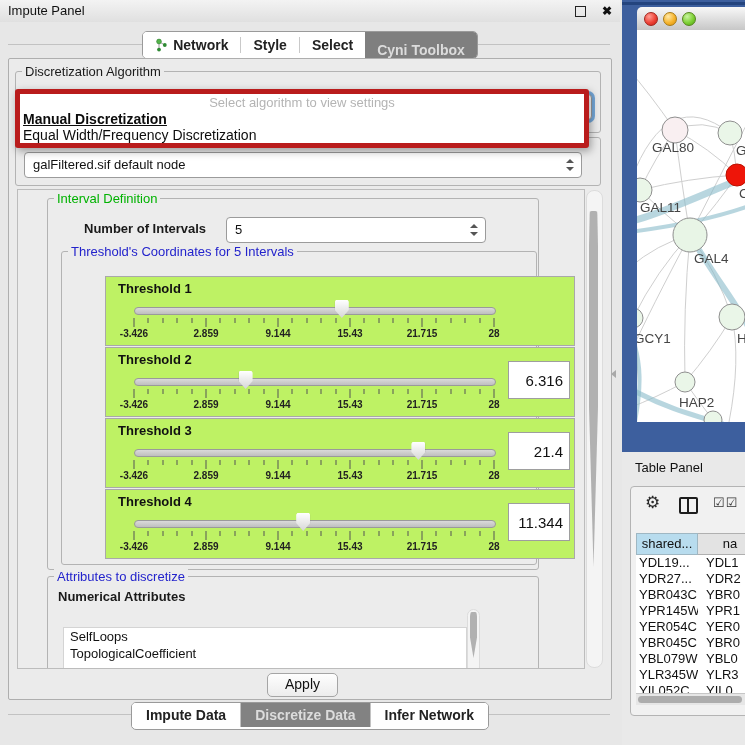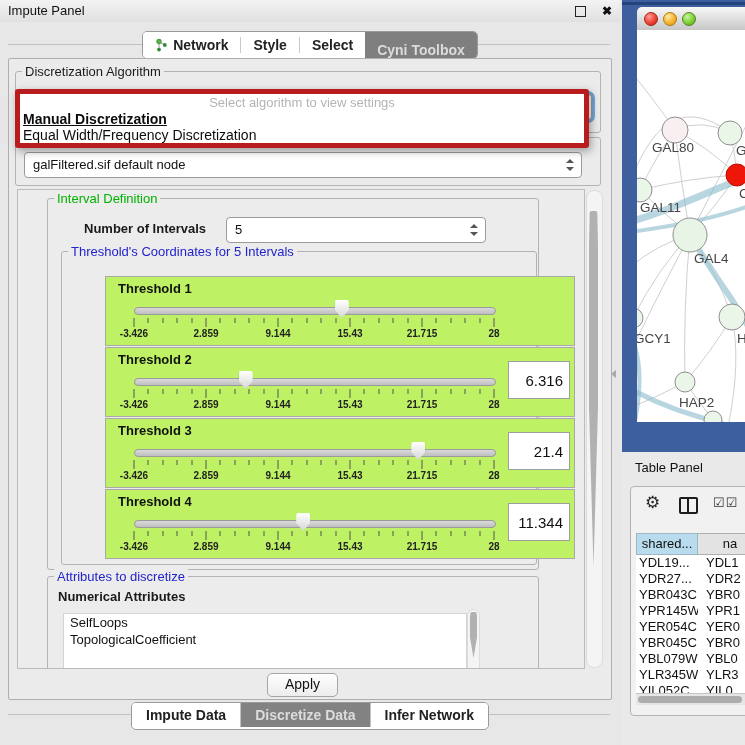--- a/index.html
+++ b/index.html
@@ -58,21 +58,21 @@
          clip-path:polygon(8% 0,92% 0,100% 10%,100% 55%,50% 100%,0 55%,0 10%);
          filter:drop-shadow(0 0 1px #777);}
   .ticks{position:absolute;left:28px;top:41px;width:360px;height:10px;}
   .ticks span{position:absolute;top:0;width:1px;background:#555;transform:translateX(-0.5px);}
   .ticks span.minor{height:5px;} .ticks span.major{height:9px;}
   .tlabels{position:absolute;left:28px;top:51px;width:360px;height:12px;}
   .tlabels span{position:absolute;width:60px;margin-left:-30px;text-align:center;font-size:10px;font-weight:bold;color:#222;}
   .vbox{position:absolute;left:402px;top:13px;width:62px;height:38px;background:#fff;border:1px solid #9e9e9e;
         font-size:15px;line-height:38px;text-align:right;padding-right:6px;box-sizing:border-box;color:#111;}
 
-  #attr-list{position:absolute;left:15px;top:36px;width:402px;height:66px;background:#fff;border:1px solid #d4d4d4;overflow:hidden;}
+  #attr-list{position:absolute;left:15px;top:50px;width:402px;height:66px;background:#fff;border:1px solid #d4d4d4;overflow:hidden;}
   #attr-list .item{height:17px;line-height:17px;padding-left:6px;font-size:13px;color:#111;white-space:nowrap;}
 
   #apply-btn{position:absolute;left:258px;top:614px;width:69px;height:22px;border:1px solid #a5a5a5;border-radius:5px;
              background:linear-gradient(#fefefe,#ececec);font-size:14px;text-align:center;line-height:21px;color:#111;}
 
   #bottom-tabs{position:absolute;left:0;top:703px;width:620px;height:26px;display:flex;justify-content:center;align-items:center;}
   .bseg{display:flex;align-items:center;padding:0 14px;height:24px;font-size:14px;font-weight:bold;color:#222;background:#fff;border-left:1px solid #c2c2c2;}
   .bseg:first-child{border-left:none;}
   .bseg.sel{background:#828282;color:#dcdcdc;}
 

